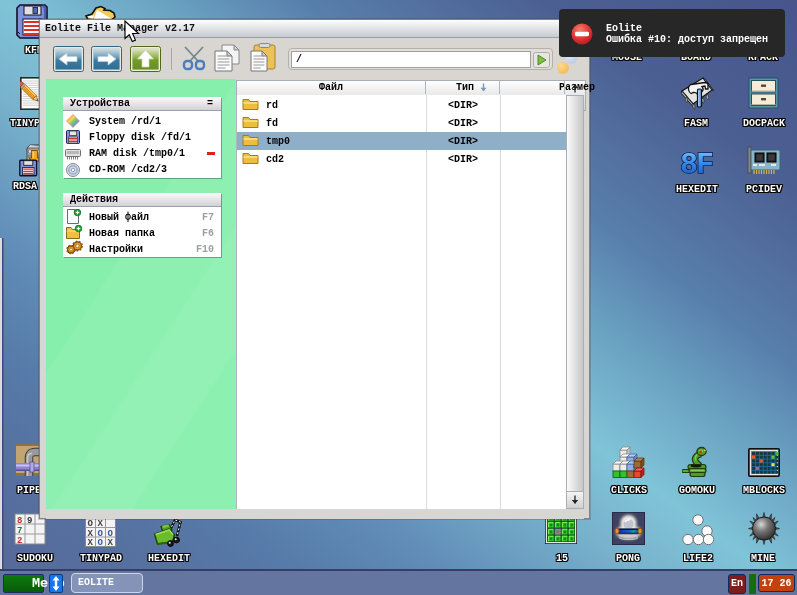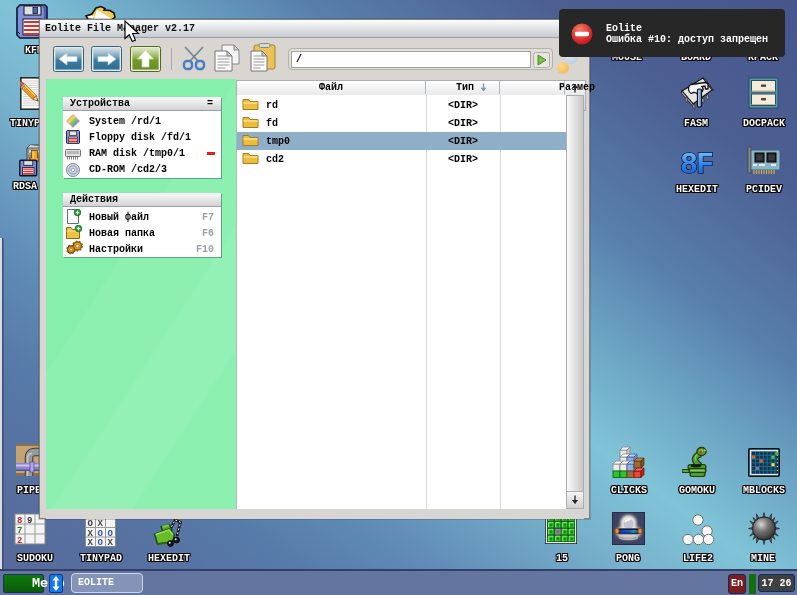--- a/index.html
+++ b/index.html
@@ -749,18 +749,18 @@
 </div>
 
 <div class="abs" id="taskbar" style="left:0; top:569px; width:797px; height:26px; background:#64769f; border-top:2px solid #333f69;">
   <div class="abs" style="left:3px; top:3px; width:41px; height:19px; background:linear-gradient(#0e7a0e,#085c08); border:1px solid #1e2c66; border-radius:2px; color:#fff; font:bold 13.5px 'Liberation Mono',monospace; text-align:center; line-height:18px; will-change:transform;padding-left:28px;">Меню</div>
   <div class="abs" style="left:49px; top:3px; width:14px; height:19px; background:#1377f0; border:1px solid #063f86; border-radius:2px;"><svg width="12" height="17" viewBox="0 0 12 17">
         <path d="M6 1 L9.5 5.5 L7.2 5.5 L7.2 11.5 L9.5 11.5 L6 16 L2.5 11.5 L4.8 11.5 L4.8 5.5 L2.5 5.5 Z" fill="#fff"></path>
       </svg></div>
   <div class="abs" style="left:71px; top:2px; width:72px; height:20px; background:#8494b8; border:1px solid #ccd6ea; border-radius:4px; color:#fff; font:bold 10px 'Liberation Mono',monospace; line-height:18px; padding-left:6px; will-change:transform;">EOLITE</div>
   <div class="abs" style="left:728px; top:3px; width:18px; height:20px; background:#7f1d1d; border:1px solid #0a2c5e; border-radius:3px; color:#fff; font:bold 10px 'Liberation Mono',monospace; text-align:center; line-height:18px; will-change:transform;">En</div>
   <div class="abs" style="left:749px; top:3px; width:7px; height:20px; background:#156e0d;"></div>
-  <div class="abs" style="left:758px; top:3px; width:37px; height:18px; background:#404040; border:1px solid #0a2c5e; border-radius:3px; color:#fff; font:bold 10px 'Liberation Mono',monospace; text-align:center; line-height:18px; will-change:transform;">17 26</div>
+  <div class="abs" style="left:758px; top:3px; width:37px; height:18px; background:#c2410c; border:1px solid #0a2c5e; border-radius:3px; color:#fff; font:bold 10px 'Liberation Mono',monospace; text-align:center; line-height:18px; will-change:transform;">17 26</div>
 </div>
 
 <svg class="abs" style="left:124px; top:20px; z-index:50;" width="18" height="26" viewBox="0 0 18 26">
   <path d="M1 1 L1 18.5 L5.2 14.8 L8.3 21.5 L11.4 20.1 L8.6 13.5 L14.5 13.5 Z" fill="#fff" stroke="#000" stroke-width="1.15"></path>
 </svg>
 
 </body></html>

